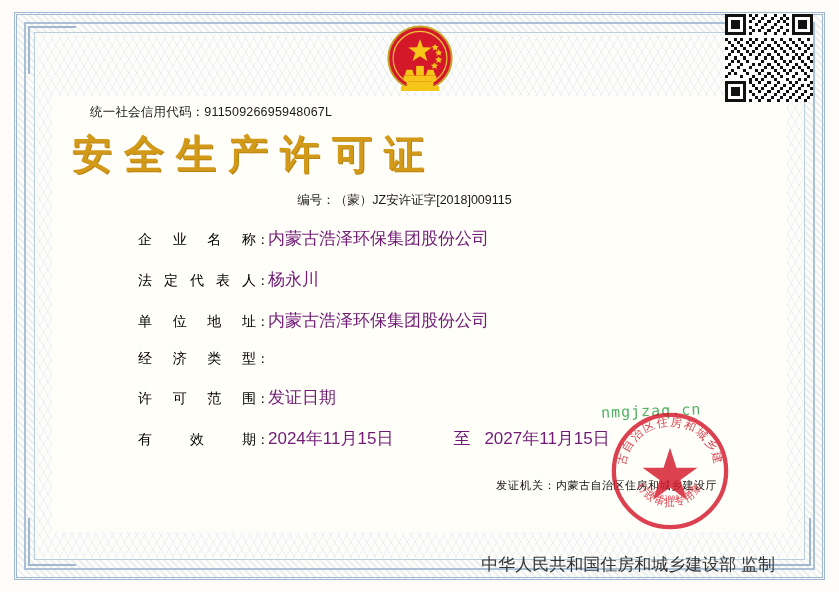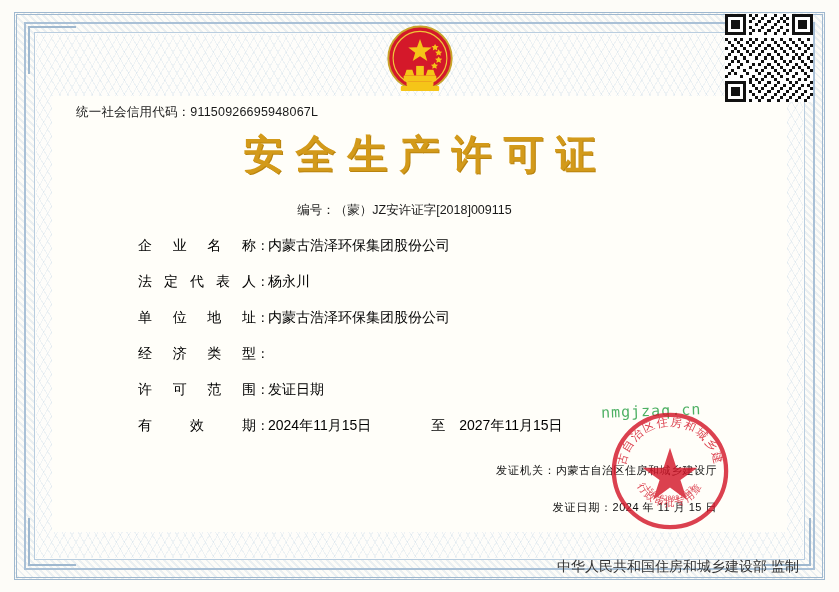--- a/index.html
+++ b/index.html
@@ -74,36 +74,35 @@
   
   .content {
     position: absolute;
     left: 60px; right: 60px; top: 104px;
     z-index: 4;
   }
   .credit-code {
     font-family: "Liberation Sans", sans-serif;
     font-size: 12.5px;
     color: #1a1a1a;
-    margin-left: 16px;
+    margin-left: 30px;
     letter-spacing: 0.2px;
   }
   .title {
     margin-top: 6px;
-    text-align: center;
     font-family: "DejaVu Sans", sans-serif;
     font-weight: bold;
     font-size: 40px;
     letter-spacing: 12px;
     color: #d39a1a;
     text-shadow: 1px 1px 0 #b9830f;
     padding-left: 12px;
   }
   .serial {
-    margin-top: 20px;
+    margin-top: 10px;
     text-align: center;
     font-size: 12.5px;
     color: #1a1a1a;
     padding-right: 30px;
   }
   .qr {
     position: absolute;
     right: 26px;
     top: 14px;
     width: 88px;
@@ -129,22 +128,22 @@
     font-size: 14px;
     color: #000;
     letter-spacing: 0;
   }
   .field-label span { display: inline-block; }
   .field-colon {
     width: 12px;
     text-align: center;
   }
   .field-value {
-    color: #000000;
-    font-size: 14px;
+    color: #701a75;
+    font-size: 17px;
   }
   .valid-row .field-value-to {
     margin-left: 60px;
     margin-right: 14px;
   }
 
   
   .issuer {
     margin-top: 28px;
     padding-right: 62px;
@@ -180,23 +179,23 @@
     color: #2fa34a;
     font-family: "DejaVu Sans Mono", monospace;
     font-size: 15px;
     letter-spacing: 1px;
     opacity: 0.85;
     transform: rotate(-2deg);
   }
 
   .footer {
     position: absolute;
-    right: 40px;
+    right: 64px;
     bottom: 16px;
-    font-size: 14px;
+    font-size: 17px;
     color: #333;
     z-index: 6;
   }
 </style>
 </head>
 <body>
 
 <div class="page">
 
   <div class="frame-outer"></div>
@@ -536,23 +535,20 @@
         <span class="field-value field-value-to">至</span>
         <span class="field-value">2027年11月15日</span>
       </div>
 
     </div>
 
     <div class="issuer">
       <div class="issuer-line">
         <span class="issuer-label">发证机关：</span><span class="issuer-value">内蒙古自治区住房和城乡建设厅</span>
       </div>
-      <div class="issuer-line">
-        <span class="issuer-label">发证日期：</span><span class="issuer-value">2024 年 11 月 15 日</span>
-      </div>
     </div>
 
   </div>
 
   <div class="green-stamp">nmgjzaq.cn</div>
 
   <svg class="seal" viewBox="0 0 200 200">
     <defs>
       <path id="sealTopArc" d="M 26 100 A 74 74 0 0 1 174 100"></path>
       <path id="sealBottomArc" d="M 42 100 A 58 58 0 0 0 158 100"></path>

